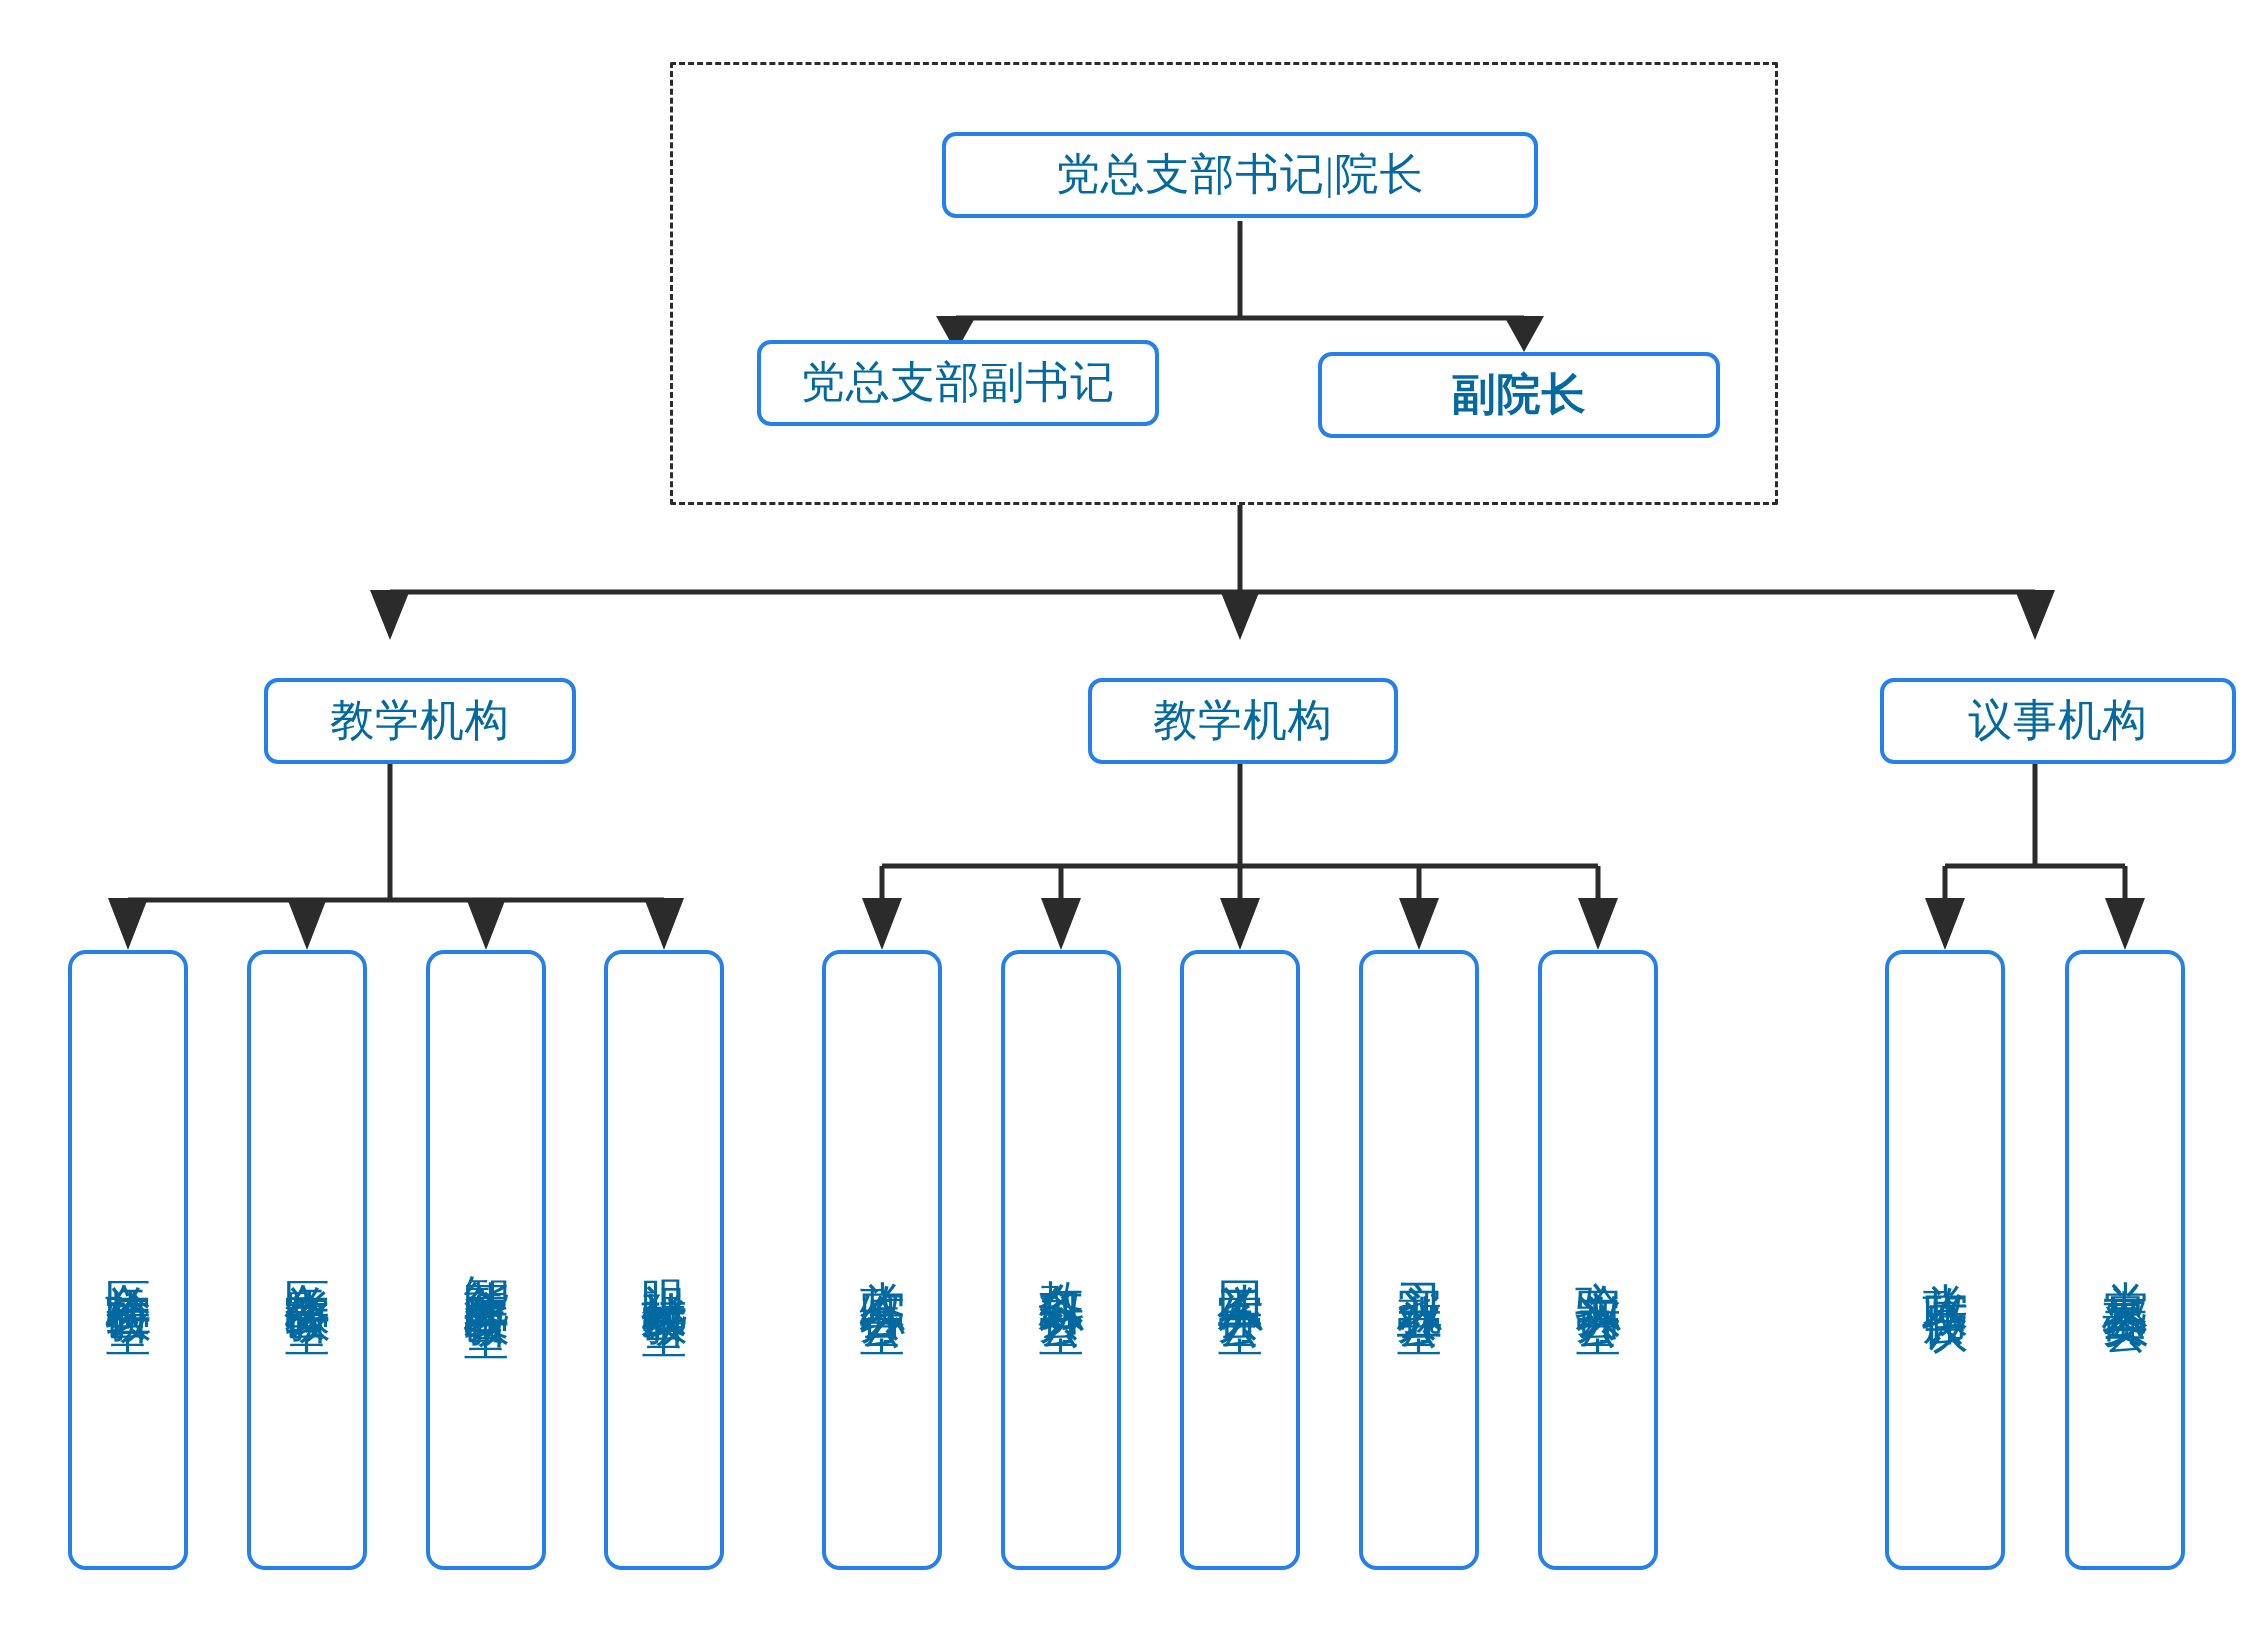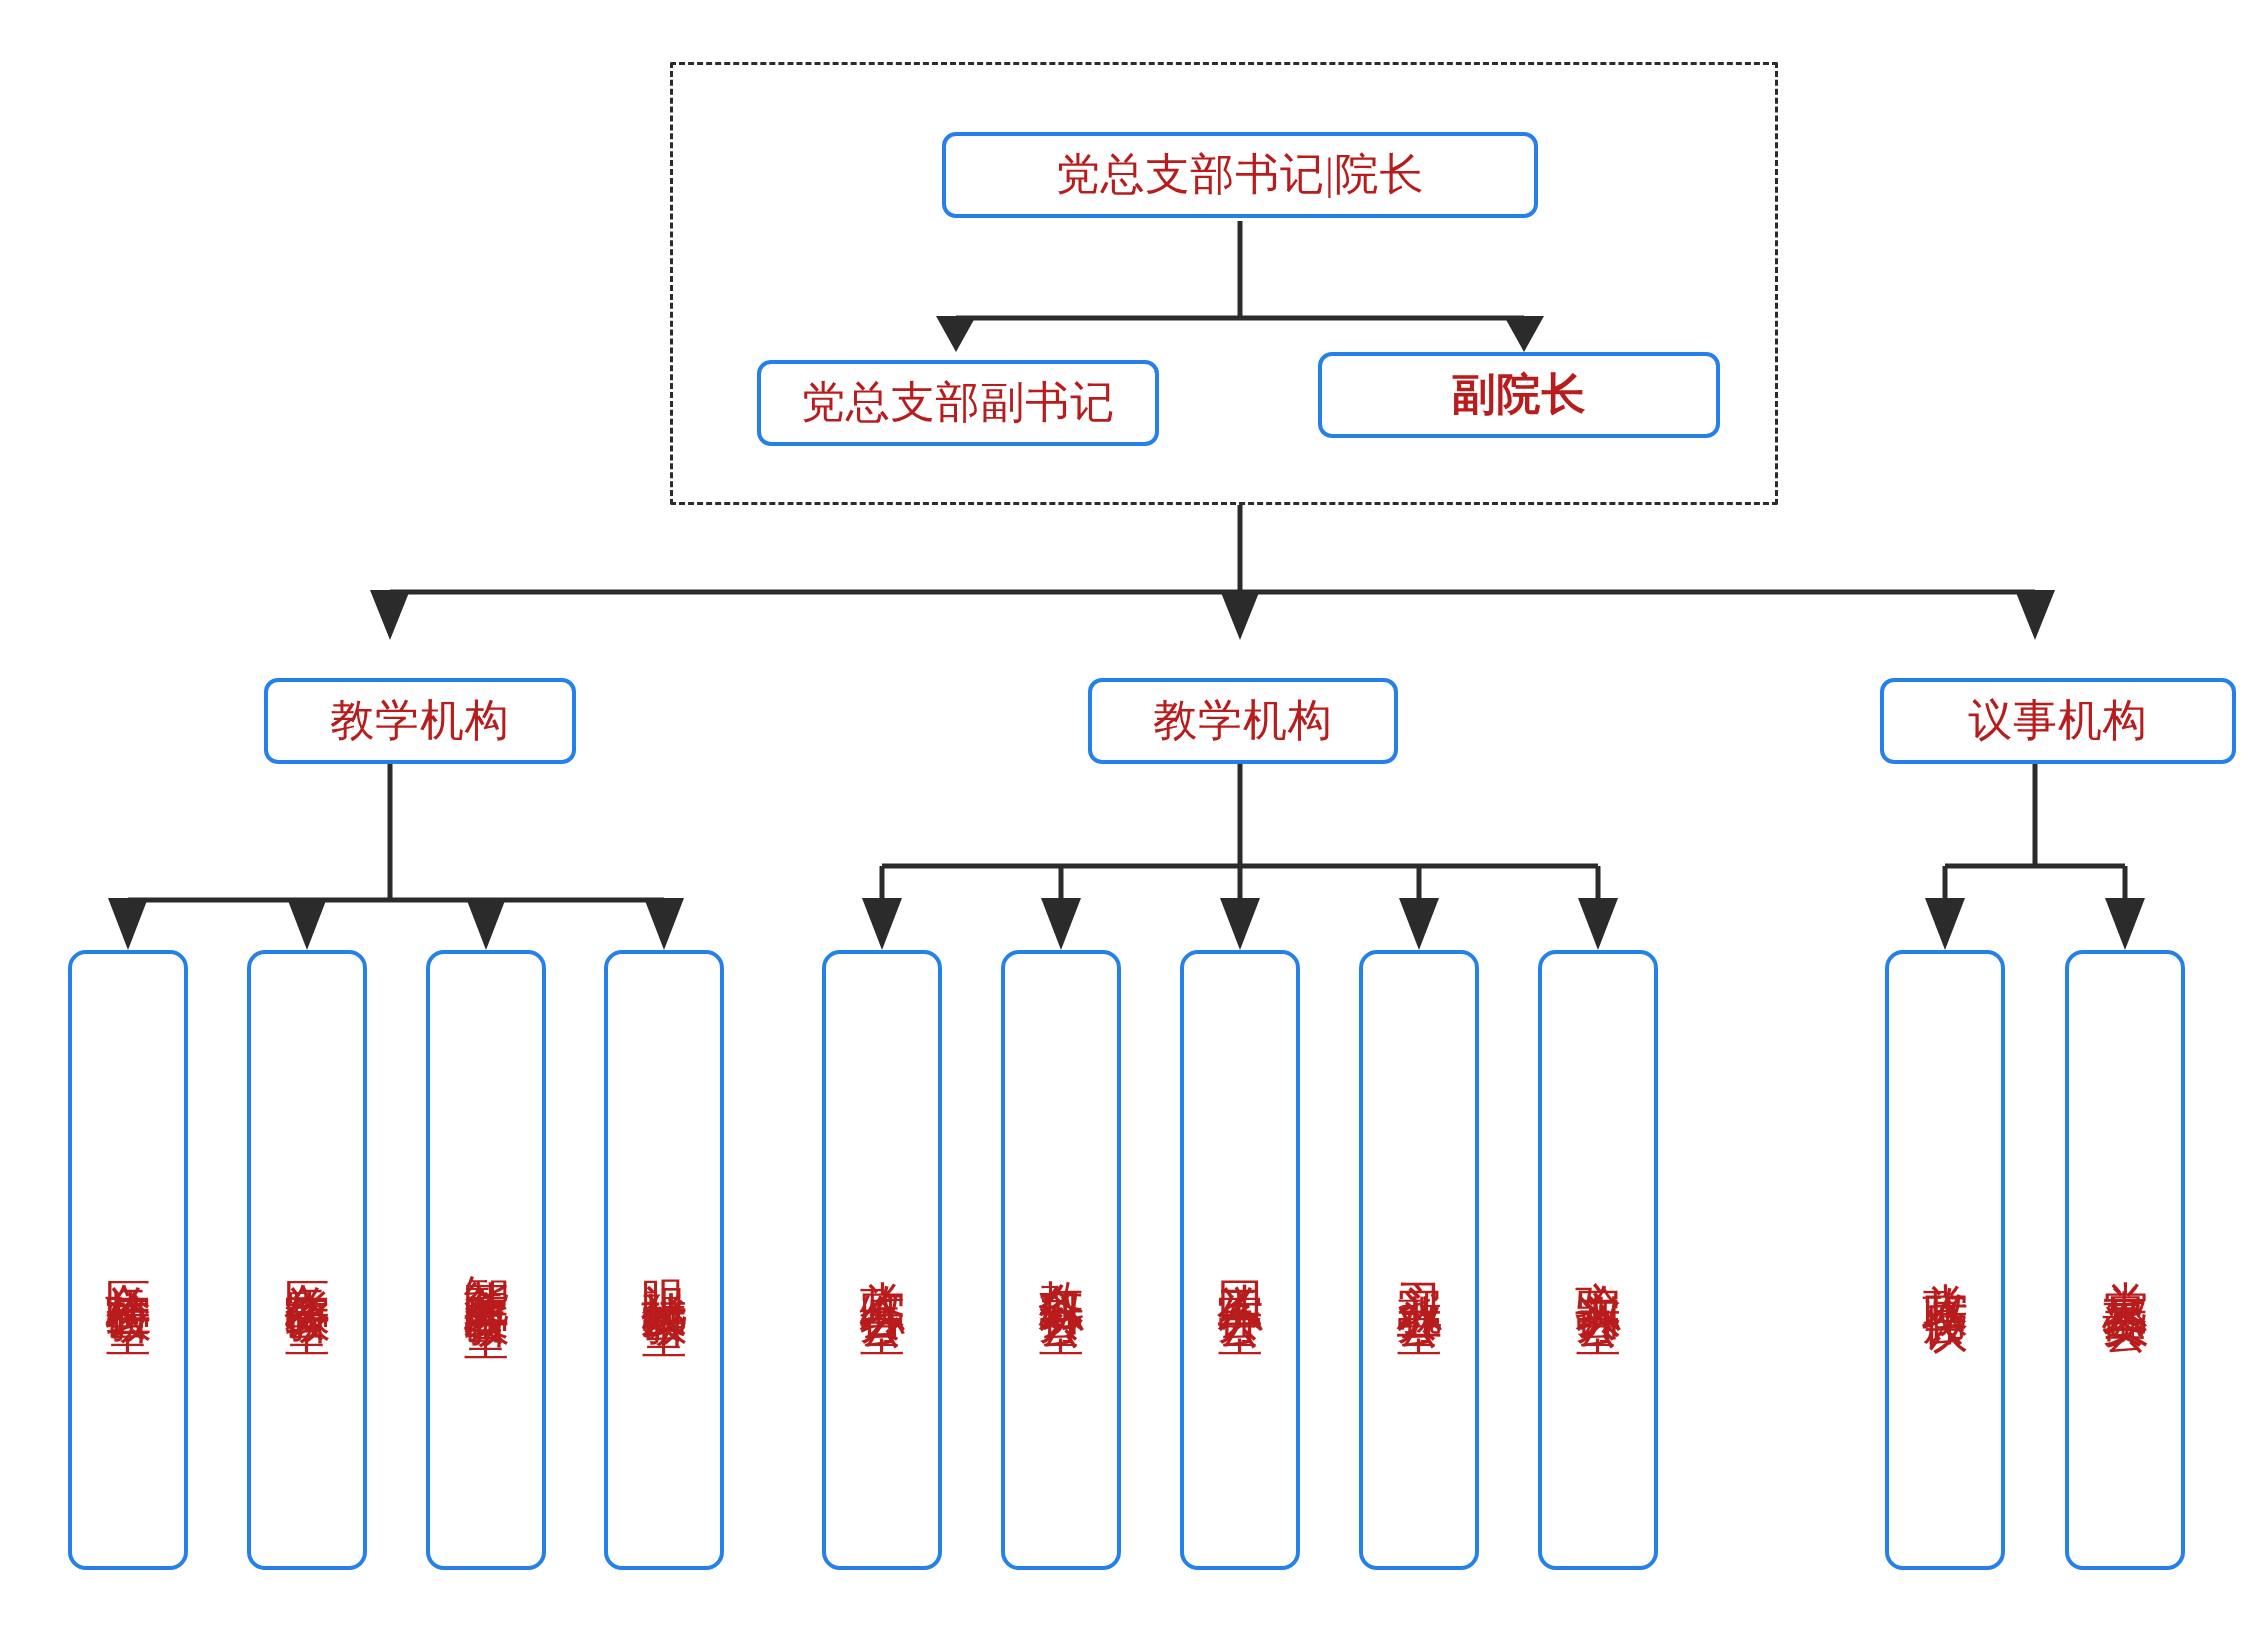--- a/index.html
+++ b/index.html
@@ -27,21 +27,21 @@
   }
   .node {
     position: absolute;
     box-sizing: border-box;
     border: 4px solid #2680eb;
     border-radius: 14px;
     background: #ffffff;
     display: flex;
     align-items: center;
     justify-content: center;
-    color: #b91c1c;
+    color: #0369a1;
   }
   .node .label {
     display: block;
     text-align: center;
     line-height: 1.12;
     letter-spacing: 0.02em;
     white-space: nowrap;
   }
   .node.horiz .label {
     font-size: 44px;
@@ -133,21 +133,21 @@
       <polygon points="2105,898 2145,898 2125,950"></polygon>
     </g>
   </svg>
 
   <div class="group-frame" style="left:670px; top:62px; width:1108px; height:443px;"></div>
 
   <div class="node horiz" style="left:942px; top:132px; width:596px; height:86px;">
     <span class="label">党总支部书记|院长</span>
   </div>
 
-  <div class="node horiz" style="left:757px; top:360px; width:402px; height:86px;">
+  <div class="node horiz" style="left:757px; top:340px; width:402px; height:86px;">
     <span class="label">党总支部副书记</span>
   </div>
   <div class="node horiz" style="left:1318px; top:352px; width:402px; height:86px;font-weight:bold;">
     <span class="label">副院长</span>
   </div>
 
   <div class="node horiz" style="left:240px; top:678px; width:312px; height:86px;margin-left:24px;">
     <span class="label">教学机构</span>
   </div>
   <div class="node horiz" style="left:1088px; top:678px; width:310px; height:86px;">

